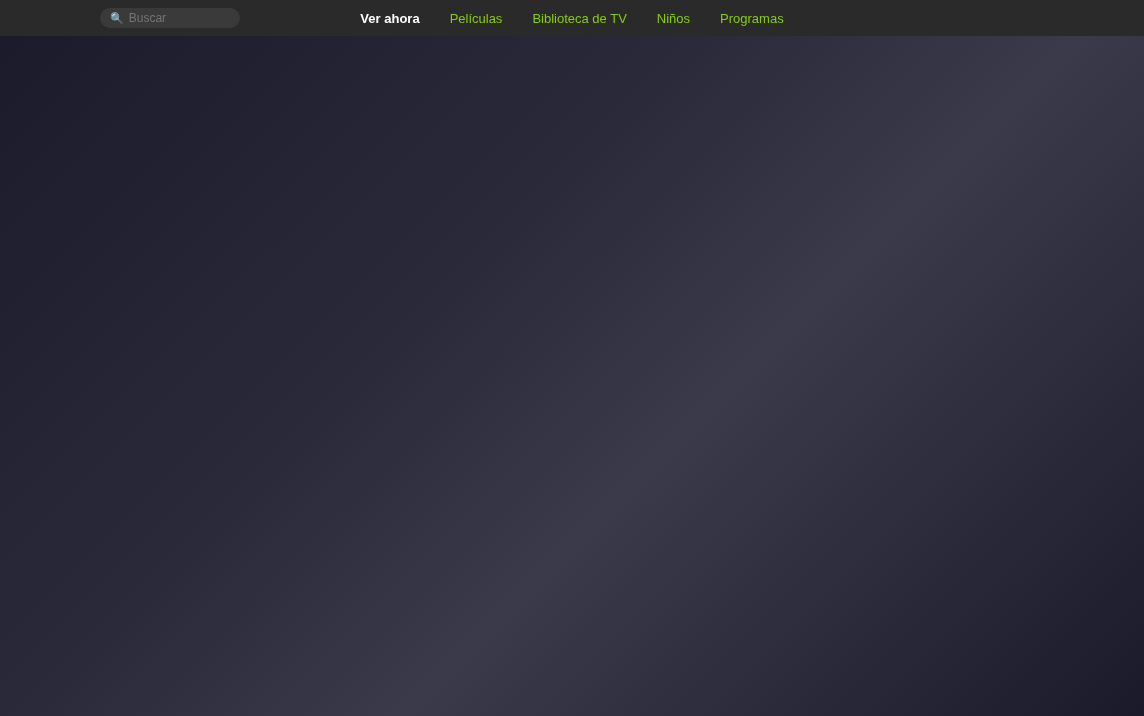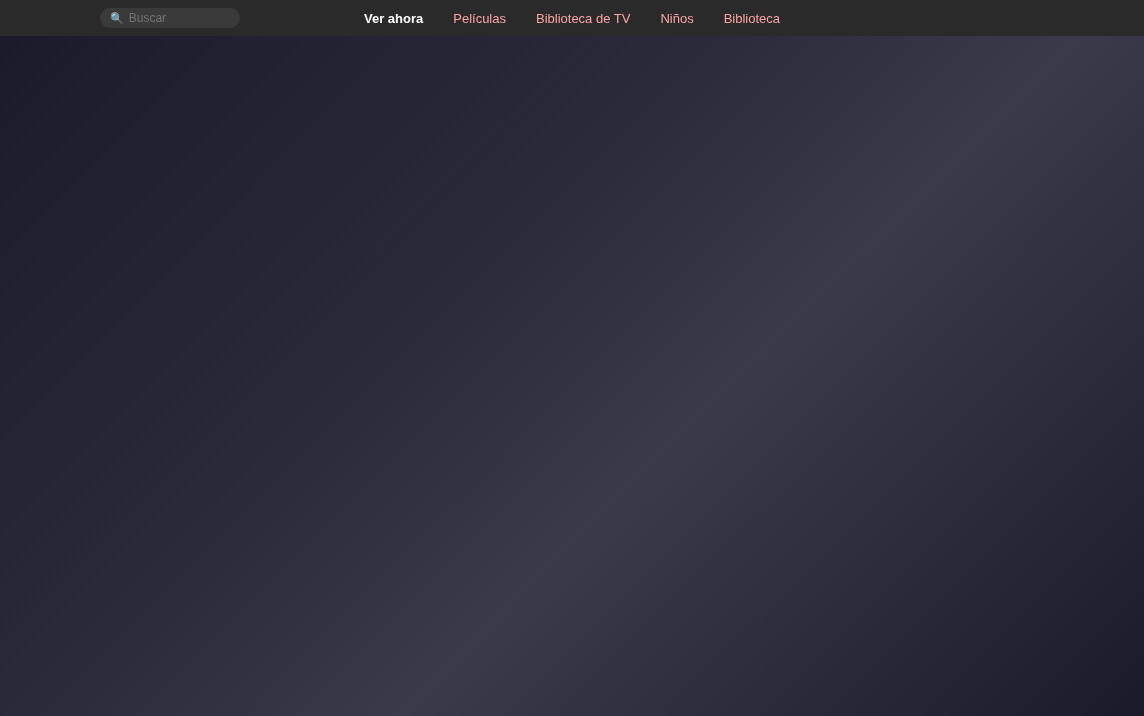--- a/index.html
+++ b/index.html
@@ -23,21 +23,21 @@
       z-index: 10;
     }
     .nav-links {
       display: flex;
       gap: 30px;
       position: absolute;
       left: 50%;
       transform: translateX(-50%);
     }
     .nav-link {
-      color: #fca5a5;
+      color: #84cc16;
       font-size: 13px;
       cursor: pointer;
       text-decoration: none;
     }
     .nav-link.active {
       color: #fff;
       font-weight: 600;
     }
     .nav-search {
       display: flex;
@@ -357,21 +357,21 @@
 </head>
 <body>
 
 <nav class="top-nav">
   <div style="width:80px;"></div>
   <div class="nav-links">
     <a class="nav-link active">Ver ahora</a>
     <a class="nav-link">Películas</a>
     <a class="nav-link">Biblioteca de TV</a>
     <a class="nav-link">Niños</a>
-    <a class="nav-link">Biblioteca</a>
+    <a class="nav-link">Programas</a>
   </div>
   <div class="nav-search">
     <span style="color:#888;font-size:11px;">🔍</span>
     <input class="search-input" type="text" placeholder="Buscar" style="">
   </div>
 </nav>
 
 <div class="hero">
 
   <div class="hero-scene">

